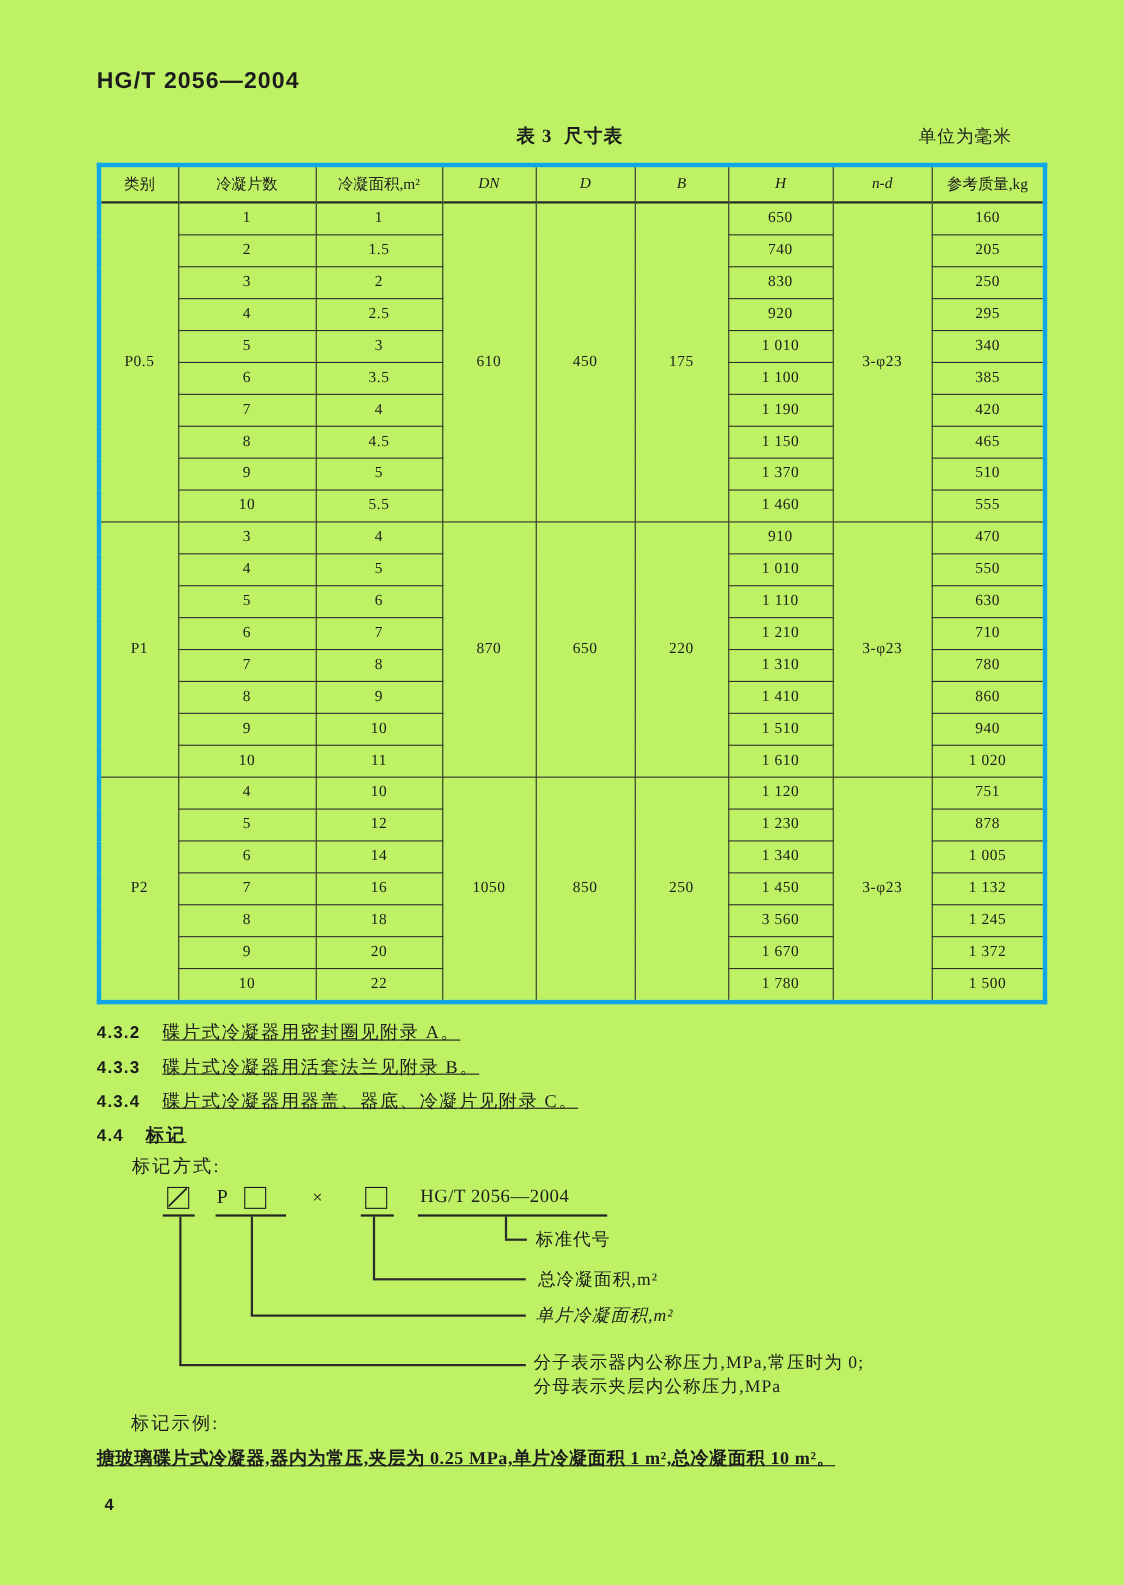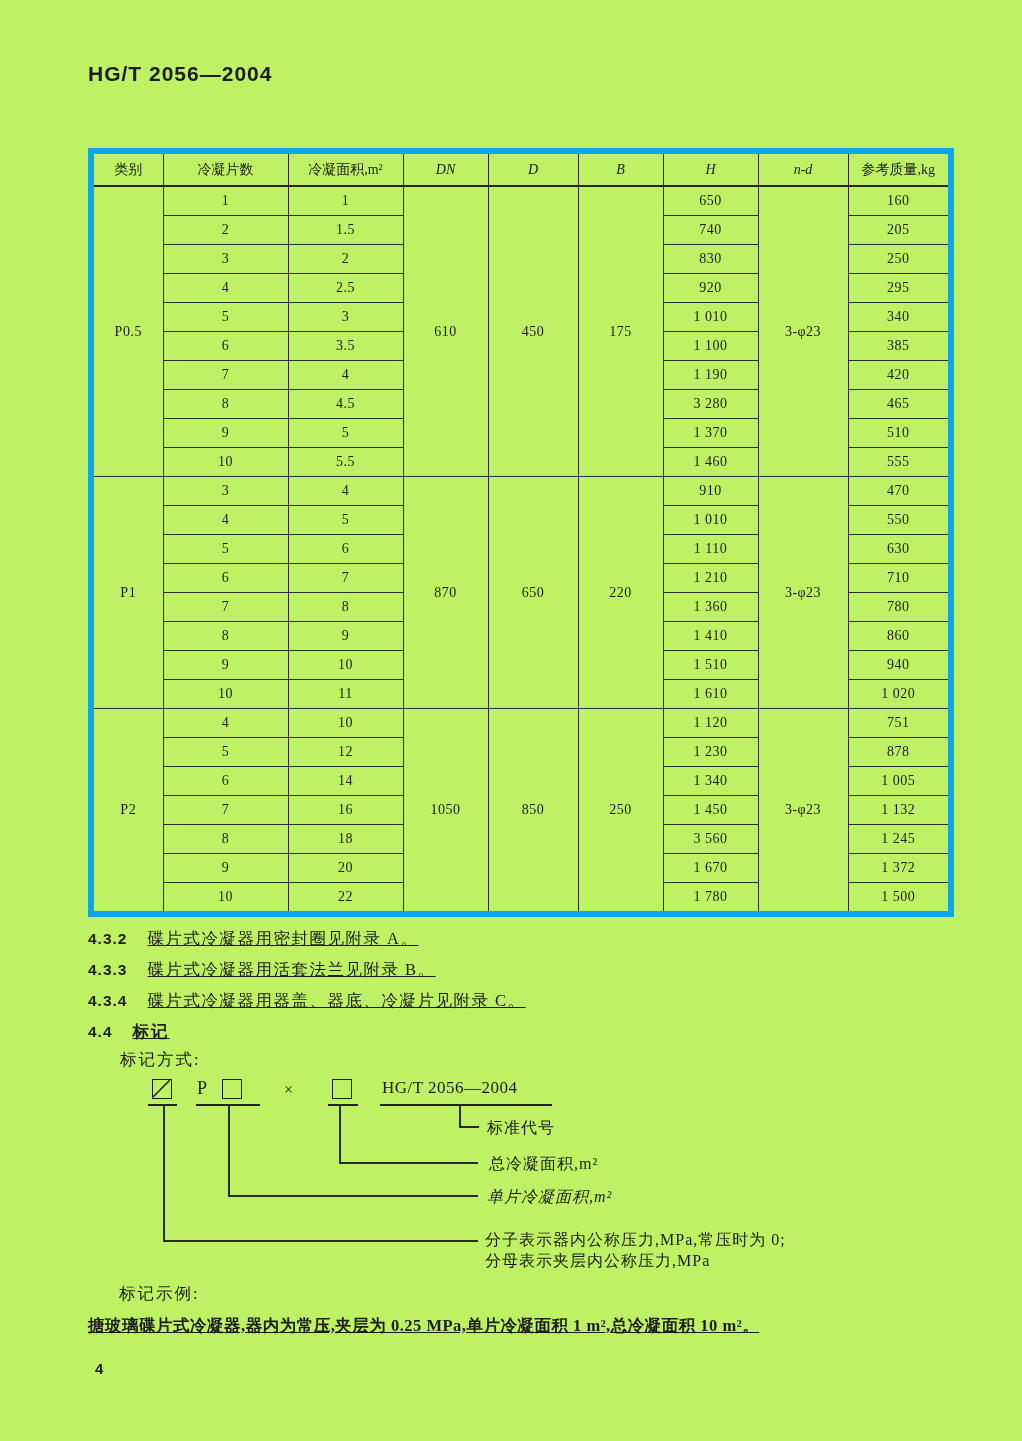--- a/index.html
+++ b/index.html
@@ -22,21 +22,21 @@
   .caption-row{position:absolute;left:88px;top:112px;width:860px;height:26px;}
   .tbl-caption{
     position:absolute;left:0;right:0;text-align:center;
     font-weight:700;font-size:17px;white-space:pre;letter-spacing:1px;
   }
   .unit-note{position:absolute;right:28px;top:2px;font-size:16px;letter-spacing:1px;}
   
   table.dims{
     position:absolute;left:88px;top:148px;width:860px;
     border-collapse:collapse;table-layout:fixed;
-    border:6px solid #0ea5e9;
+    border:4px solid #0ea5e9;
   }
   table.dims th,table.dims td{
     border:1px solid #2e2e2e;
     text-align:center;vertical-align:middle;
     font-size:14px;padding:0;
     font-family:"Liberation Serif","DejaVu Serif",serif;
   }
   table.dims th{height:31px;font-weight:400;border-bottom:2px solid #262626;}
   table.dims th.alpha{font-style:italic;font-size:14px;}
   table.dims td{height:28px;letter-spacing:0.5px;}
@@ -66,20 +66,24 @@
   .page-num{position:absolute;left:95px;top:1360px;font-weight:700;font-size:15px;
     font-family:"Liberation Sans","DejaVu Sans",sans-serif;}
 </style>
 </head>
 <body>
 
 <div class="page">
 
   <div class="doc-code">HG/T 2056—2004</div>
 
+  <div class="caption-row">
+    <div class="tbl-caption">表 3  尺寸表</div>
+    <div class="unit-note">单位为毫米</div>
+  </div>
 
   <table class="dims">
     <colgroup>
       <col style="width:72px">
         <col style="width:125px">
         <col style="width:115px">
       <col style="width:85px">
         <col style="width:90px">
         <col style="width:85px">
       <col style="width:95px">
@@ -143,21 +147,21 @@
         </tr>
         <tr>
           <td>7</td>
           <td>4</td>
           <td>1 190</td>
           <td>420</td>
         </tr>
         <tr>
           <td>8</td>
           <td>4.5</td>
-          <td>3 280</td>
+          <td>1 150</td>
           <td>465</td>
         </tr>
         <tr>
           <td>9</td>
           <td>5</td>
           <td>1 370</td>
           <td>510</td>
         </tr>
         <tr>
           <td>10</td>
@@ -190,21 +194,21 @@
         </tr>
         <tr>
           <td>6</td>
           <td>7</td>
           <td>1 210</td>
           <td>710</td>
         </tr>
         <tr>
           <td>7</td>
           <td>8</td>
-          <td>1 360</td>
+          <td>1 310</td>
           <td>780</td>
         </tr>
         <tr>
           <td>8</td>
           <td>9</td>
           <td>1 410</td>
           <td>860</td>
         </tr>
         <tr>
           <td>9</td>

